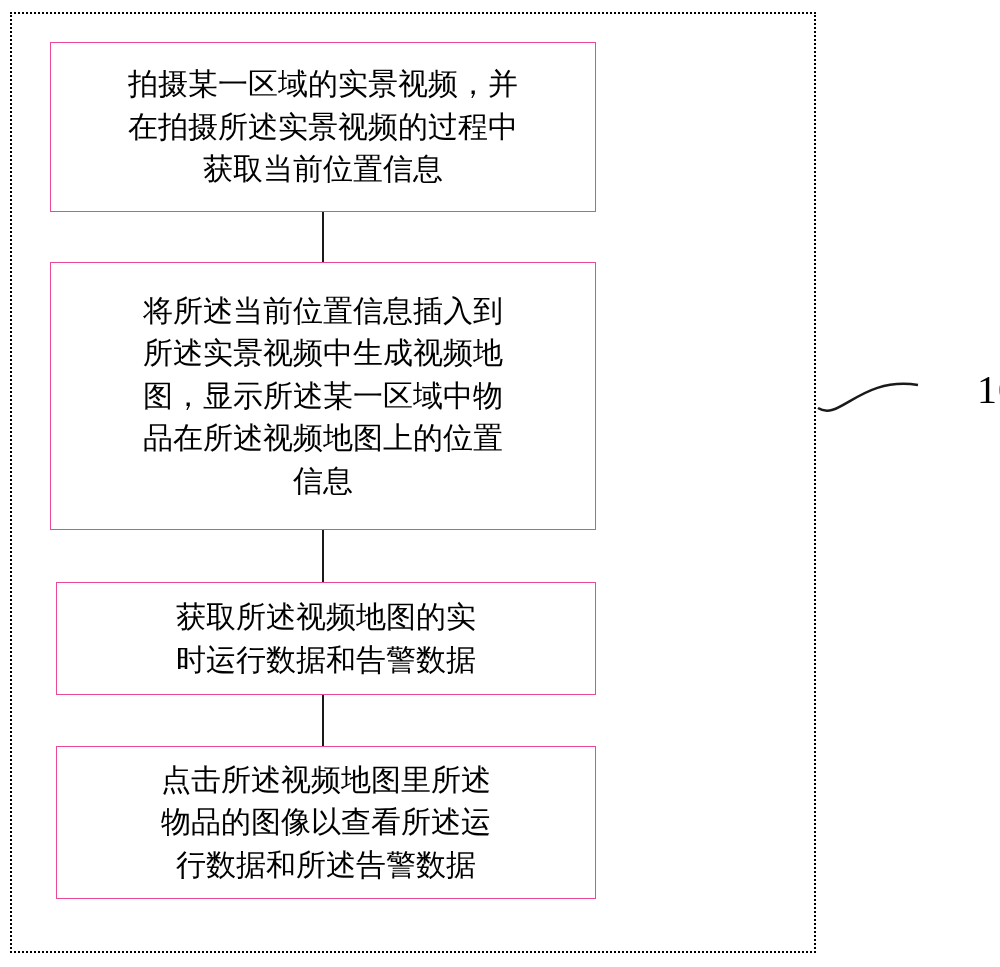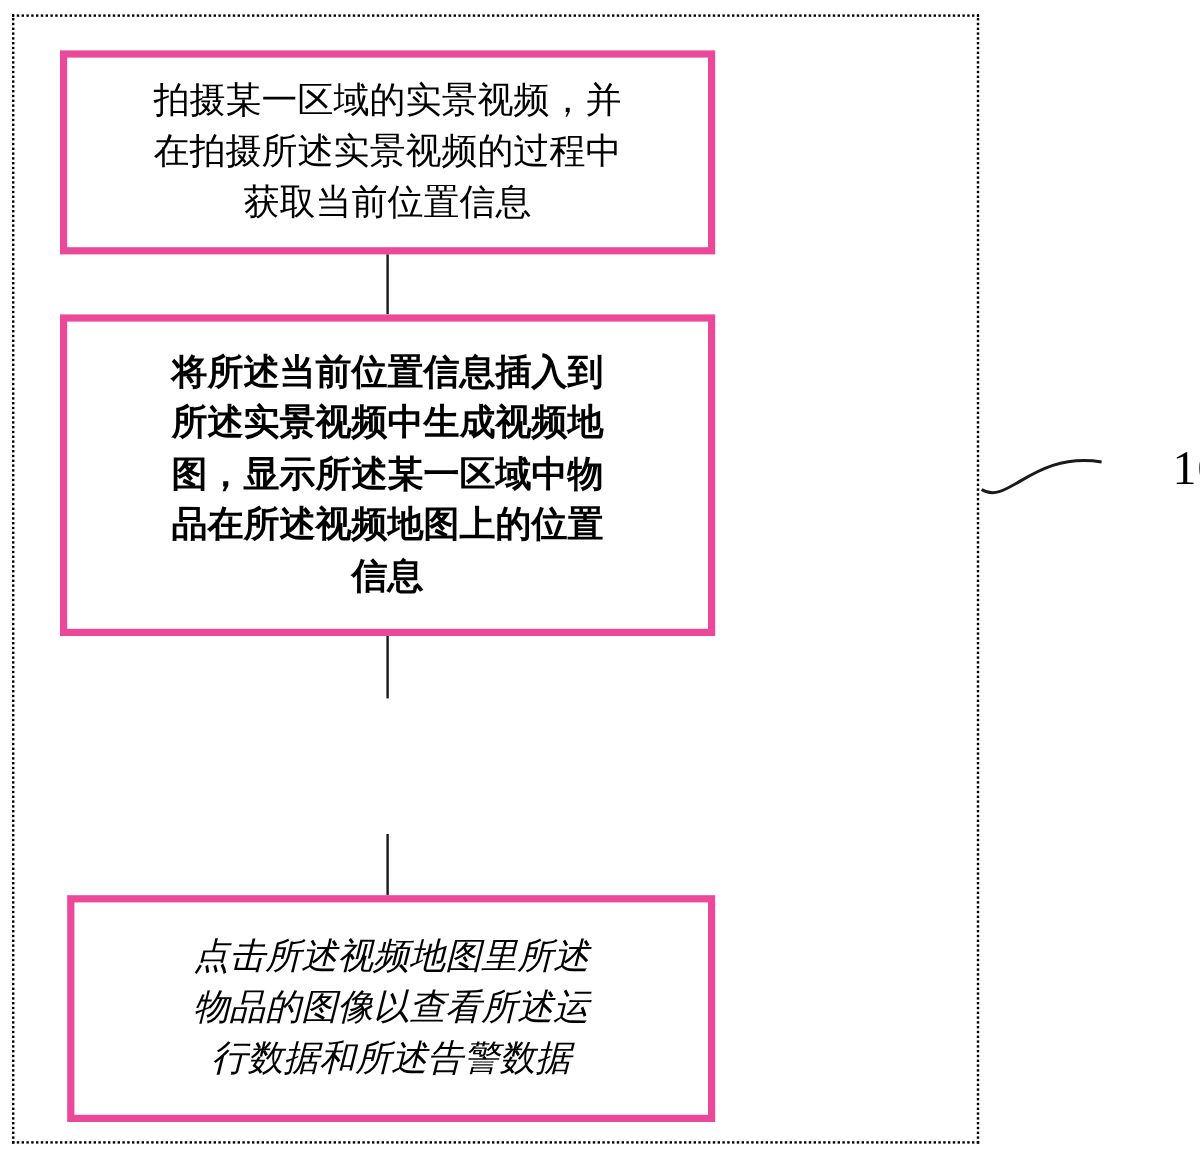--- a/index.html
+++ b/index.html
@@ -20,38 +20,38 @@
     position: absolute;
     left: 10px;
     top: 12px;
     width: 806px;
     height: 941px;
     border: 2px dotted #000000;
     box-sizing: border-box;
   }
   .step {
     position: absolute;
-    border: 6px solid #ec4899;
+    border: 1px solid #ec4899;
     box-sizing: border-box;
     background: #ffffff;
     display: flex;
     align-items: center;
     justify-content: center;
   }
   .step-text {
     white-space: pre-line;
     text-align: center;
     font-size: 30px;
     line-height: 1.42;
     padding: 4px 10px;
   }
   #step1 { left: 50px;  top: 42px;  width: 546px; height: 170px; }
-  #step2 { left: 50px;  top: 262px; width: 546px; height: 268px; font-weight: bold; }
+  #step2 { left: 50px;  top: 262px; width: 546px; height: 268px; }
   #step3 { left: 56px;  top: 582px; width: 540px; height: 113px; }
-  #step4 { left: 56px;  top: 746px; width: 540px; height: 189px; font-style: italic; }
+  #step4 { left: 56px;  top: 746px; width: 540px; height: 153px; }
   .connector {
     position: absolute;
     left: 322px;
     width: 2px;
     background: #1a1a1a;
   }
   #conn1 { top: 212px; height: 50px; }
   #conn2 { top: 530px; height: 52px; }
   #conn3 { top: 695px; height: 51px; }
   .ref-label {
@@ -88,20 +88,24 @@
   <div class="step" id="step2">
     <div class="step-text">将所述当前位置信息插入到
 所述实景视频中生成视频地
 图，显示所述某一区域中物
 品在所述视频地图上的位置
 信息</div>
   </div>
 
   <div class="connector" id="conn2"></div>
 
+  <div class="step" id="step3">
+    <div class="step-text">获取所述视频地图的实
+时运行数据和告警数据</div>
+  </div>
 
   <div class="connector" id="conn3"></div>
 
   <div class="step" id="step4">
     <div class="step-text">点击所述视频地图里所述
 物品的图像以查看所述运
 行数据和所述告警数据</div>
   </div>
 
   <svg class="leader-svg" viewBox="0 0 120 60">

